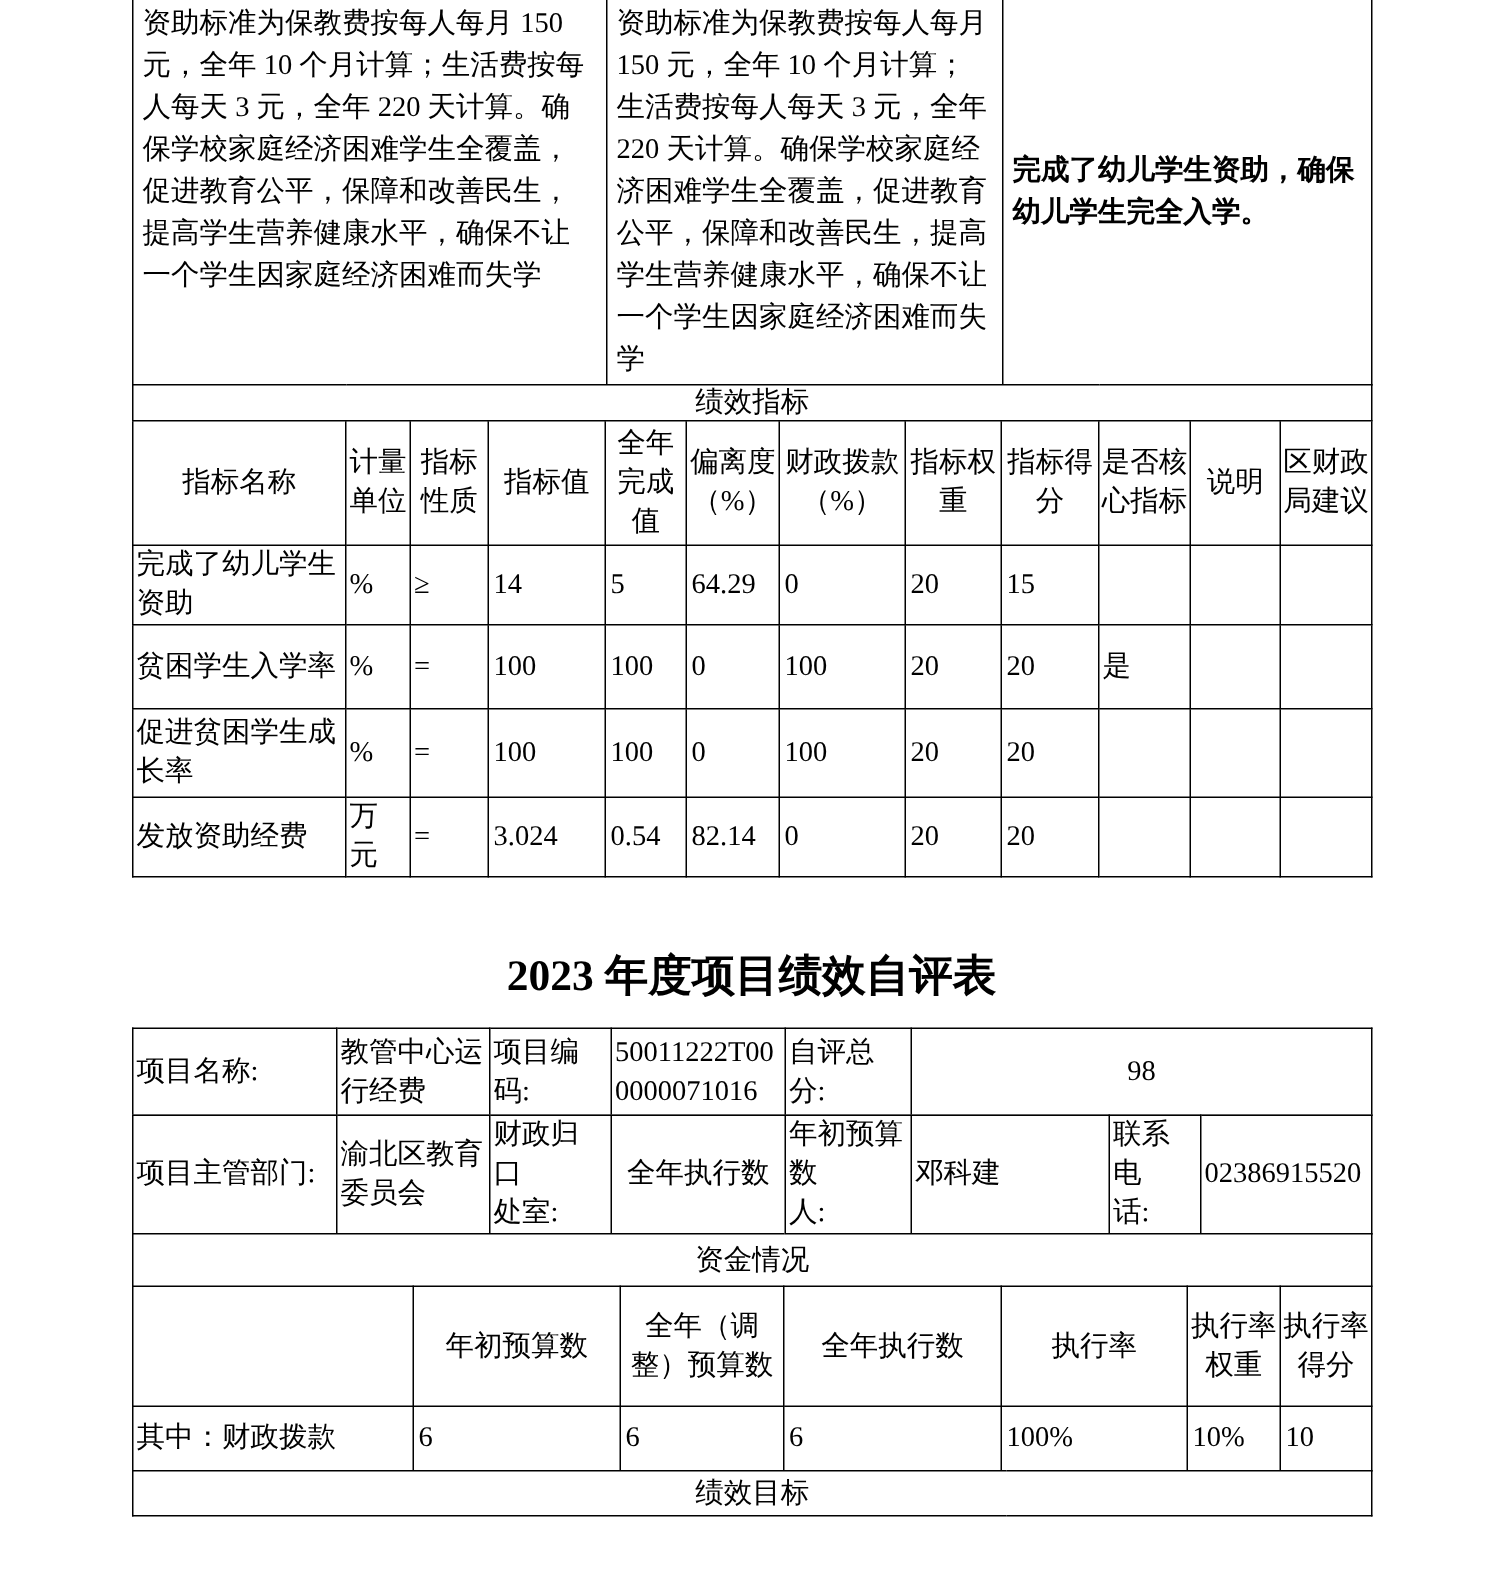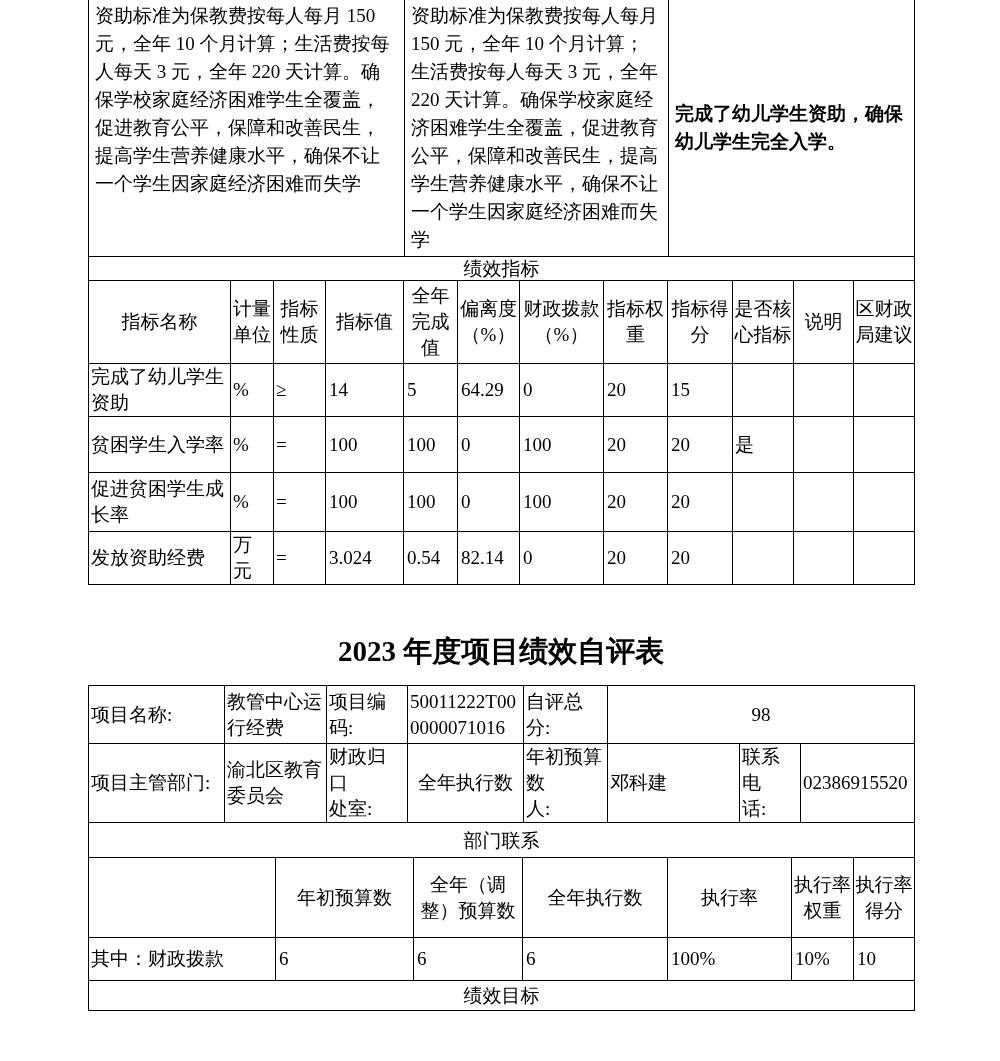--- a/index.html
+++ b/index.html
@@ -222,21 +222,21 @@
       <col style="width:187px">
         <col style="width:138px">
         <col style="width:109px">
         <col style="width:145px">
       <col style="width:124px">
         <col style="width:62px">
         <col style="width:61px">
     </colgroup>
     <tbody>
         <tr class="band band-fund">
-      <td colspan="7">部门联系</td>
+      <td colspan="7">资金情况</td>
     </tr>
     <tr class="hdr">
       <td style="height:80px"></td>
       <td>年初预算数</td>
       <td class="pre">全年（调
 整）预算数</td>
       <td>全年执行数</td>
       <td>执行率</td>
       <td class="pre">执行率
 权重</td>

